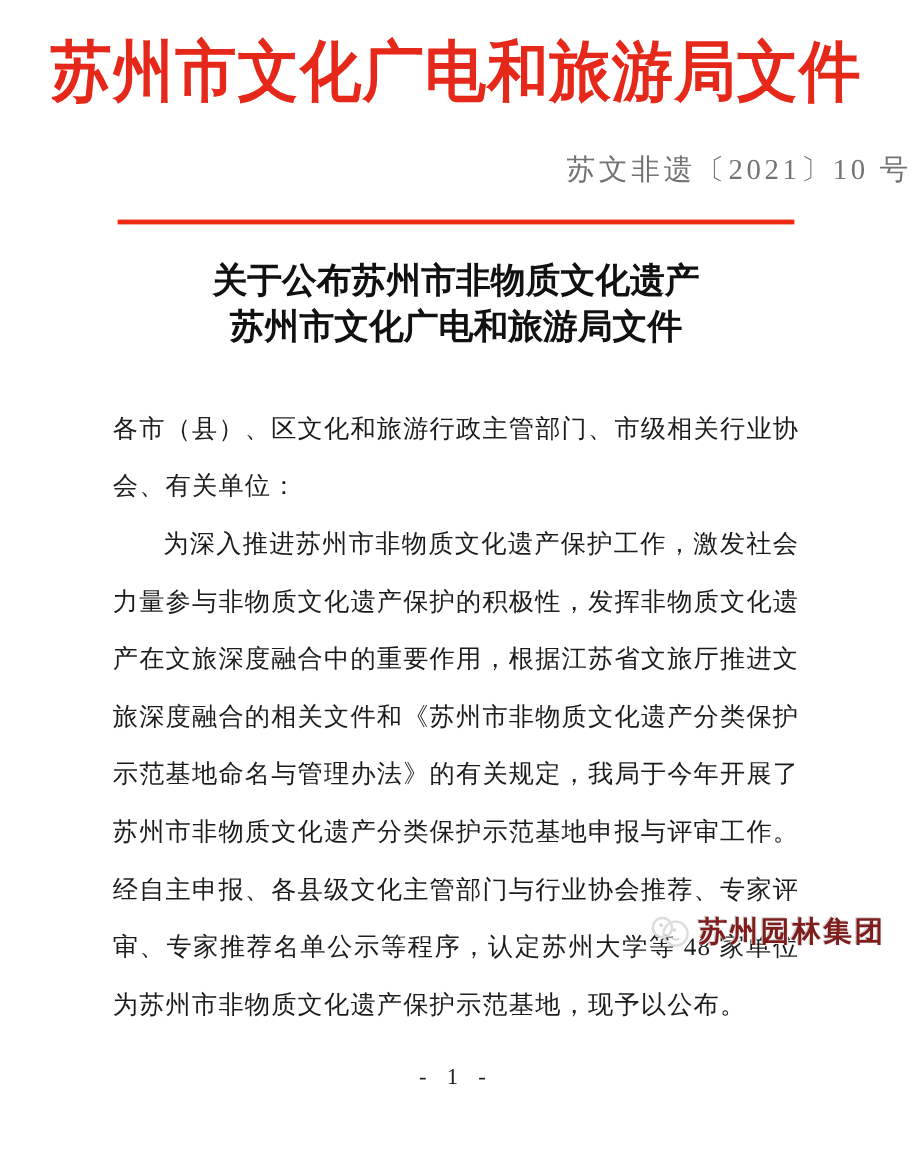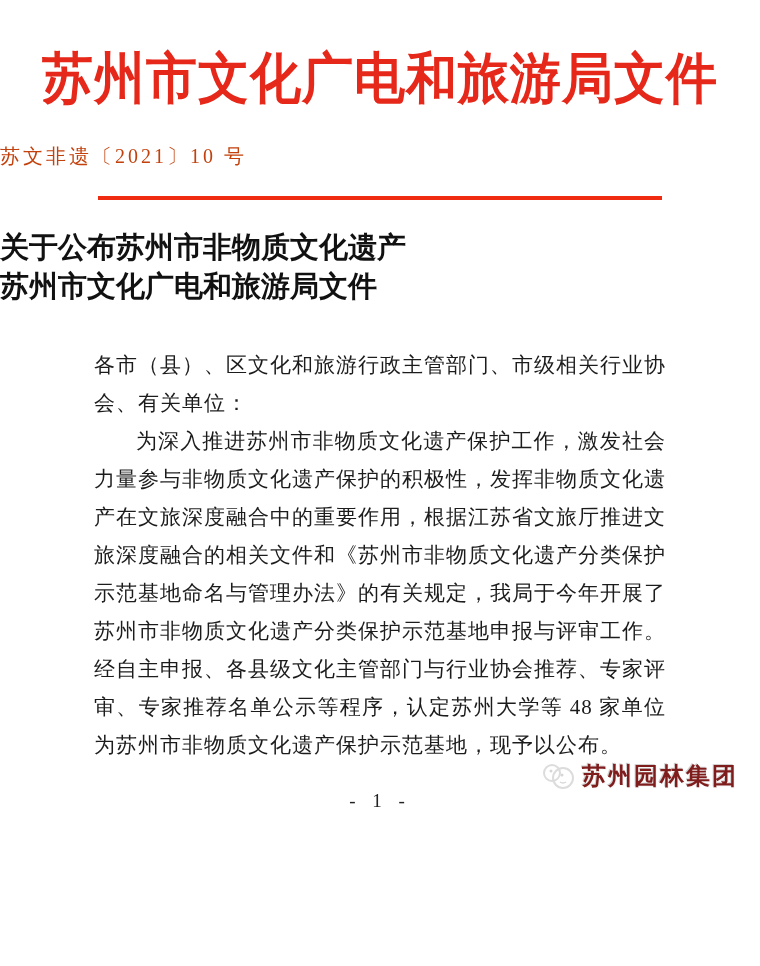--- a/index.html
+++ b/index.html
@@ -8,56 +8,57 @@
     width: 760px;
     height: 966px;
     position: relative;
     overflow: hidden;
     font-family: "Liberation Serif", "DejaVu Serif", serif;
     color: #1c1c1c;
   }
   .page {
     width: 760px;
     height: 808px;
-    padding-top: 42px;
+    padding-top: 24px;
     position: relative;
   }
   .masthead {
     text-align: center;
     font-size: 51px;
     font-weight: bold;
     letter-spacing: 1px;
     line-height: 1.35;
     transform: scaleY(1.08);
     transform-origin: top center;
   }
   .doc-number {
-    text-align: left;
+    text-align: right;
     margin-top: 32px;
-    font-size: 20px;
+    font-size: 24px;
     letter-spacing: 3px;
-    color: #c2410c;
+    color: #737373;
   }
   .red-rule {
     width: 564px;
     height: 4px;
     margin: 26px auto 0 auto;
   }
   .doc-title {
+    text-align: center;
     margin-top: 28px;
     font-size: 29px;
     font-weight: bold;
     line-height: 39px;
     color: #111;
   }
   .body-block {
     width: 572px;
     margin: 40px auto 0 auto;
     font-size: 21px;
-    line-height: 38px;
+    line-height: 48px;
     text-align: justify;
     letter-spacing: 1px;
     color: #1c1c1c;
   }
   .body-block p.indent { text-indent: 2em; }
   .page-number {
     text-align: center;
     margin-top: 26px;
     font-size: 19px;
     letter-spacing: 6px;

